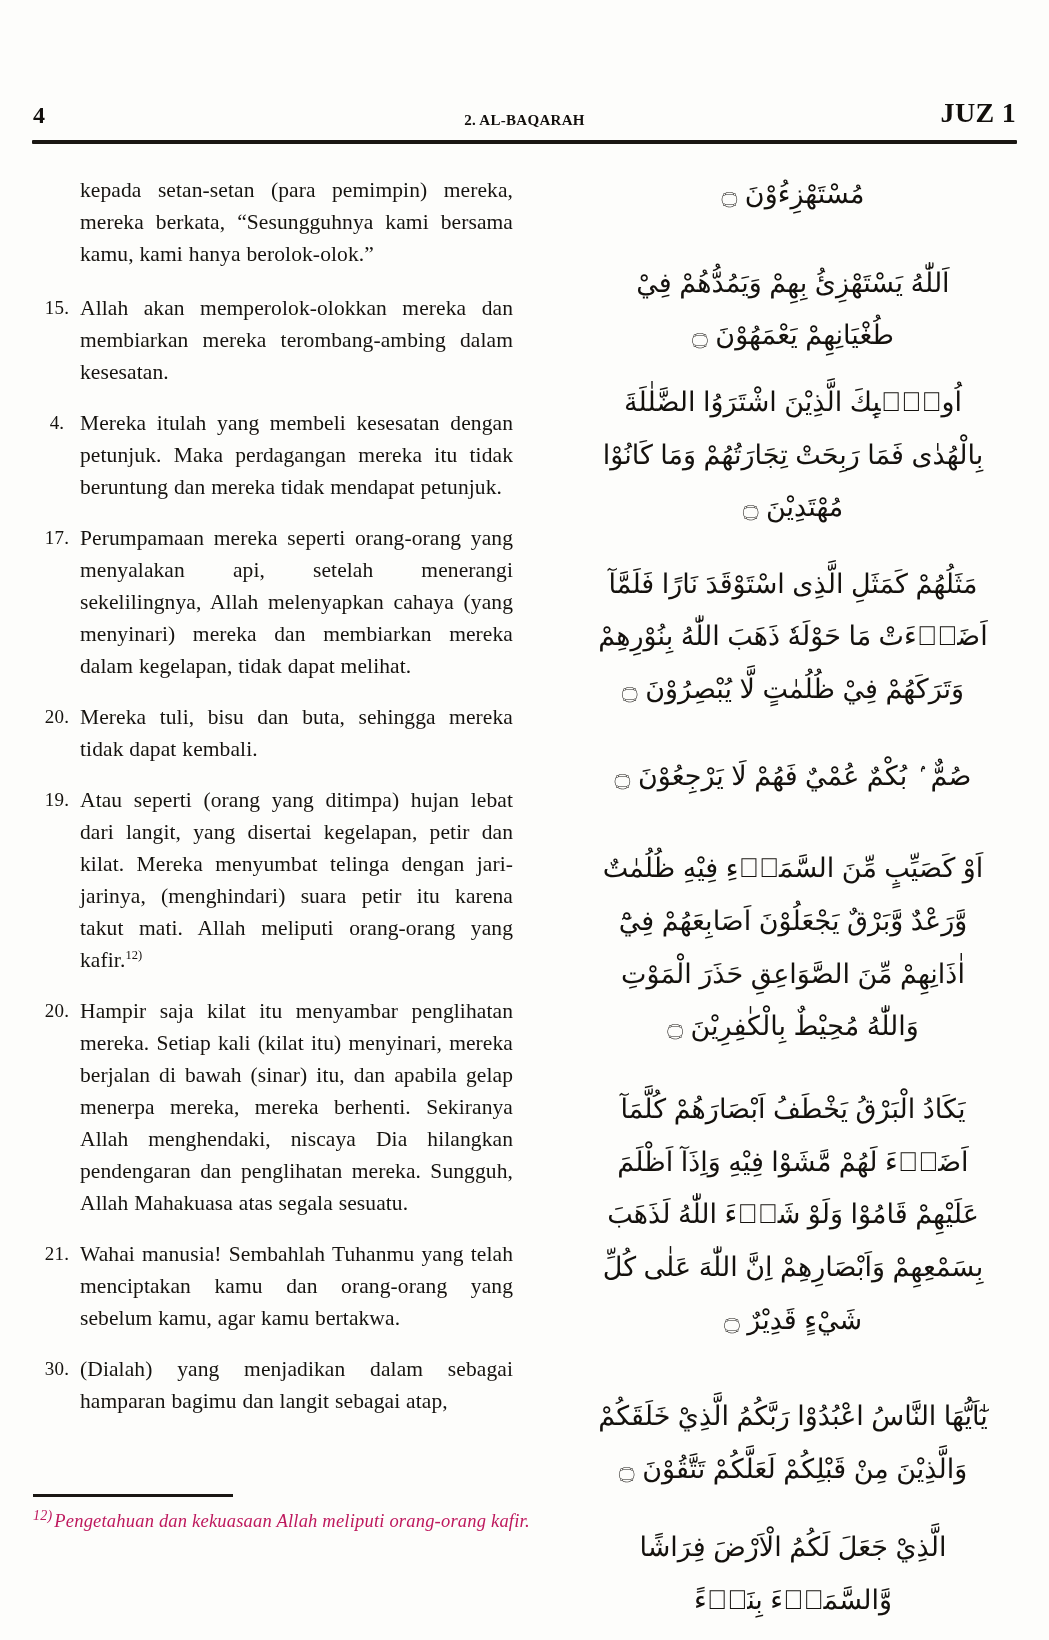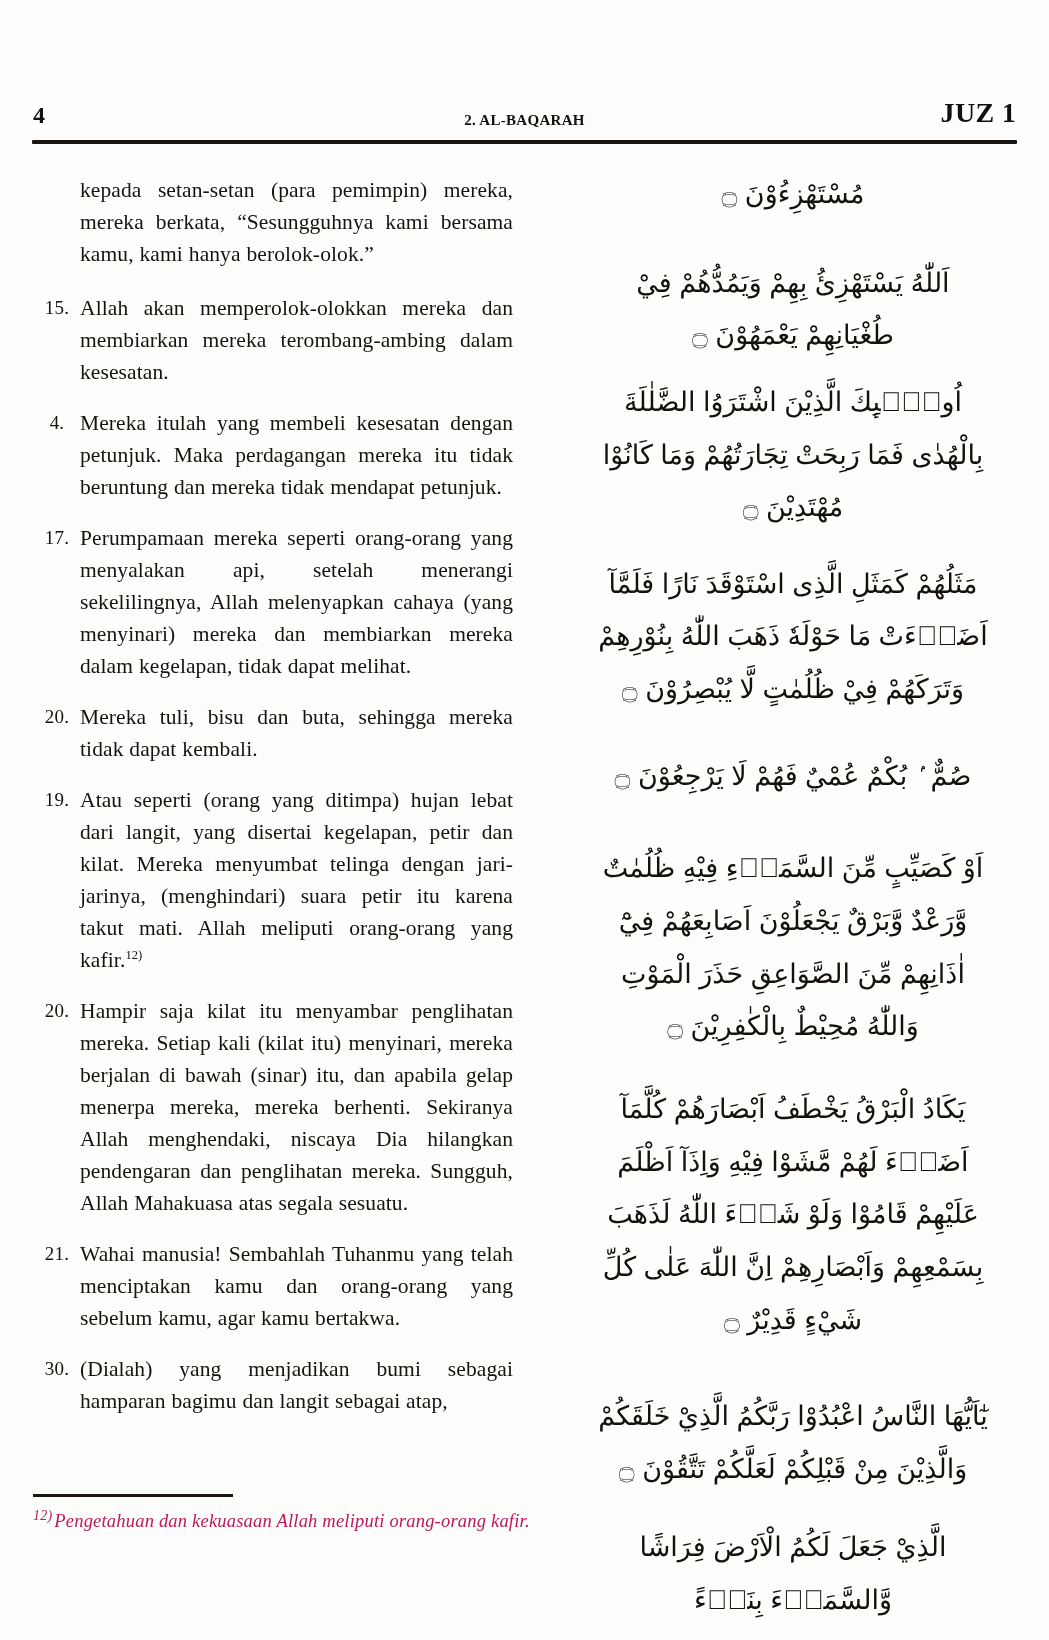--- a/index.html
+++ b/index.html
@@ -202,21 +202,21 @@
         <span class="verse-text">Hampir saja kilat itu menyambar penglihatan mereka. Setiap kali (kilat itu) menyinari, mereka berjalan di bawah (sinar) itu, dan apabila gelap menerpa mereka, mereka berhenti. Sekiranya Allah menghendaki, niscaya Dia hilangkan pendengaran dan penglihatan mereka. Sungguh, Allah Mahakuasa atas segala sesuatu.</span>
       </div>
 
       <div class="verse">
         <span class="verse-num">21.</span>
         <span class="verse-text">Wahai manusia! Sembahlah Tuhanmu yang telah menciptakan kamu dan orang-orang yang sebelum kamu, agar kamu bertakwa.</span>
       </div>
 
       <div class="verse">
         <span class="verse-num">30.</span>
-        <span class="verse-text">(Dialah) yang menjadikan bumi sebagai hamparan bagimu dan langit sebagai atap,</span>
+        <span class="verse-text">(Dialah) yang menjadikan dalam sebagai hamparan bagimu dan langit sebagai atap,</span>
       </div>
 
     </div>
 
     <div class="col-right">
       <div class="ayah" style="margin-bottom:36px;">مُسْتَهْزِءُوْنَ ۝</div>
       <div class="ayah" style="margin-bottom:14px;">اَللّٰهُ يَسْتَهْزِئُ بِهِمْ وَيَمُدُّهُمْ فِيْ طُغْيَانِهِمْ يَعْمَهُوْنَ ۝</div>
       <div class="ayah" style="margin-bottom:24px;">اُولٰۤىِٕكَ الَّذِيْنَ اشْتَرَوُا الضَّلٰلَةَ بِالْهُدٰى فَمَا رَبِحَتْ تِجَارَتُهُمْ وَمَا كَانُوْا مُهْتَدِيْنَ ۝</div>
       <div class="ayah" style="margin-bottom:34px;">مَثَلُهُمْ كَمَثَلِ الَّذِى اسْتَوْقَدَ نَارًا فَلَمَّآ اَضَاۤءَتْ مَا حَوْلَهٗ ذَهَبَ اللّٰهُ بِنُوْرِهِمْ وَتَرَكَهُمْ فِيْ ظُلُمٰتٍ لَّا يُبْصِرُوْنَ ۝</div>
       <div class="ayah" style="margin-bottom:40px;">صُمٌّ ۢ بُكْمٌ عُمْيٌ فَهُمْ لَا يَرْجِعُوْنَ ۝</div>

